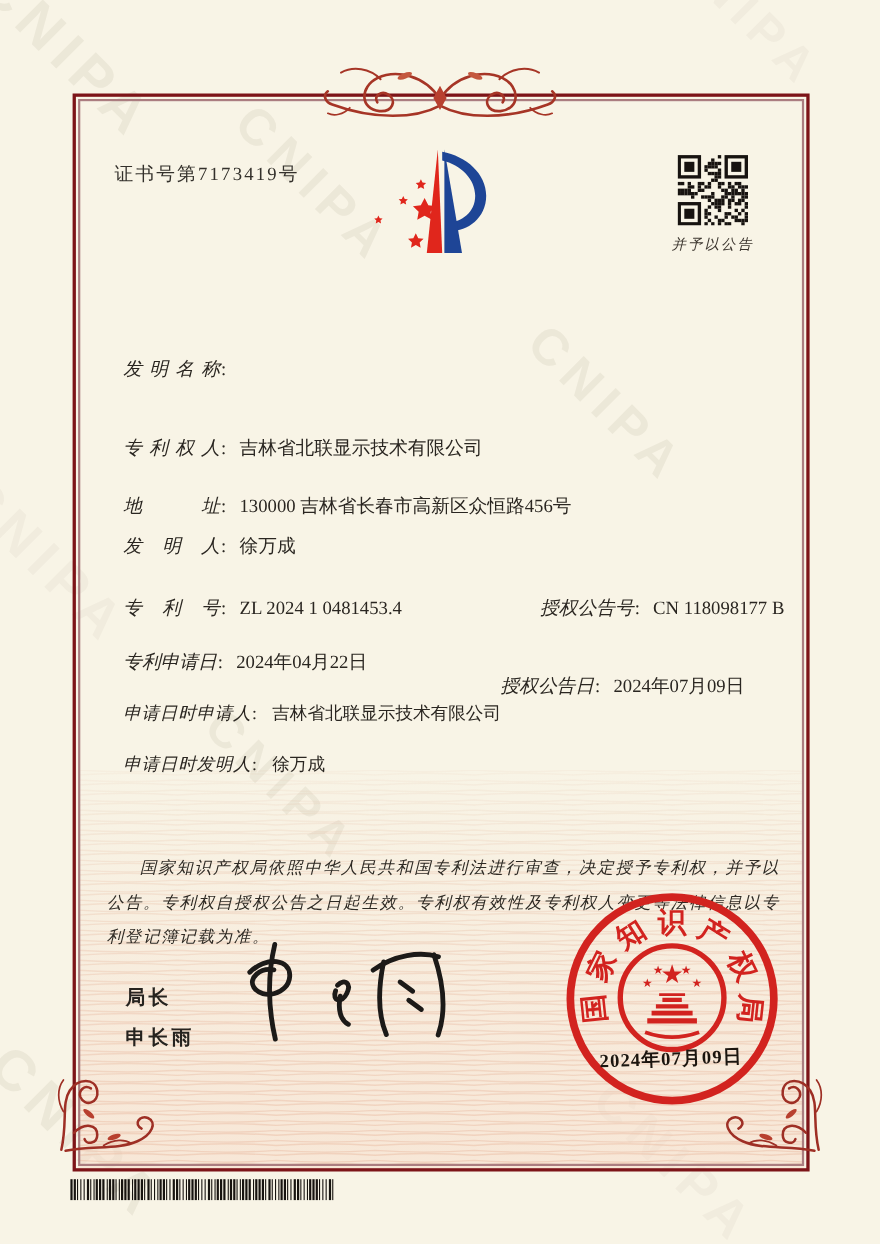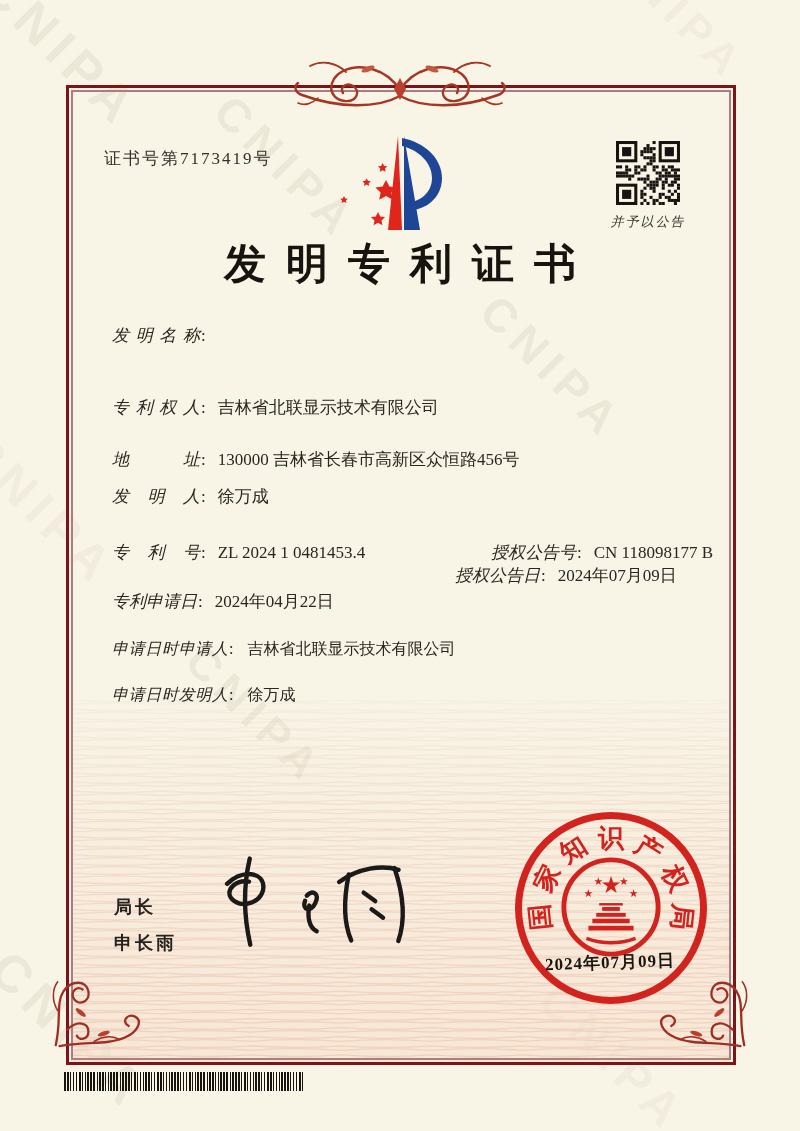--- a/index.html
+++ b/index.html
@@ -359,21 +359,20 @@
       <rect x="2" y="2" width="3" height="3" fill="#171310"></rect>
       <rect x="14" y="0" width="7" height="7" fill="#171310"></rect>
       <rect x="15" y="1" width="5" height="5" fill="#f8f4e6"></rect>
       <rect x="16" y="2" width="3" height="3" fill="#171310"></rect>
       <rect x="0" y="14" width="7" height="7" fill="#171310"></rect>
       <rect x="1" y="15" width="5" height="5" fill="#f8f4e6"></rect>
       <rect x="2" y="16" width="3" height="3" fill="#171310"></rect>
     </svg>
   <div class="qr-caption">并予以公告</div>
 
-  <div class="title">发明专利证书</div>
 
   <div class="frow" style="top:324px;">
     <span class="lbl">发明名称</span>
       <span class="colon">:</span>
   </div>
   <div class="frow" style="top:396px;">
     <span class="lbl">专利权人</span>
       <span class="colon">:</span>
     <span class="val">吉林省北联显示技术有限公司</span>
   </div>
@@ -395,36 +394,37 @@
   <div class="frow frow-right" style="top:541px;margin-left:36px;">
     <span class="lbl">授权公告号</span>
       <span class="colon">:</span>
     <span class="val">CN 118098177 B</span>
   </div>
   <div class="frow" style="top:590px;">
     <span class="lbl" style="width:auto;text-align-last:auto;">专利申请日</span>
       <span class="colon">:</span>
     <span class="val">2024年04月22日</span>
   </div>
-  <div class="frow frow-right" style="top:564px;">
+  <div class="frow frow-right" style="top:612px;">
     <span class="lbl">授权公告日</span>
       <span class="colon">:</span>
     <span class="val">2024年07月09日</span>
   </div>
   <div class="frow frow-long" style="top:639px;">
     <span class="lbl">申请日时申请人</span>
       <span class="colon">:</span>
     <span class="val">吉林省北联显示技术有限公司</span>
   </div>
   <div class="frow frow-long" style="top:685px;">
     <span class="lbl">申请日时发明人</span>
       <span class="colon">:</span>
     <span class="val">徐万成</span>
   </div>
 
+  <p class="statement">国家知识产权局依照中华人民共和国专利法进行审查，决定授予专利权，并予以公告。专利权自授权公告之日起生效。专利权有效性及专利权人变更等法律信息以专利登记簿记载为准。</p>
 
   <div class="director">
     <div>局长</div>
     <div>申长雨</div>
   </div>
 
   <svg class="sig" viewBox="0 0 215 112">
     <g fill="none" stroke="#1c1a18" stroke-width="4.4" stroke-linecap="round" stroke-linejoin="round">
       <path d="M40,12 C33,36 30,64 36,98"></path>
       <path d="M16,36 C32,22 54,26 52,42 C50,58 26,62 19,50 C14,41 26,32 38,35"></path>

